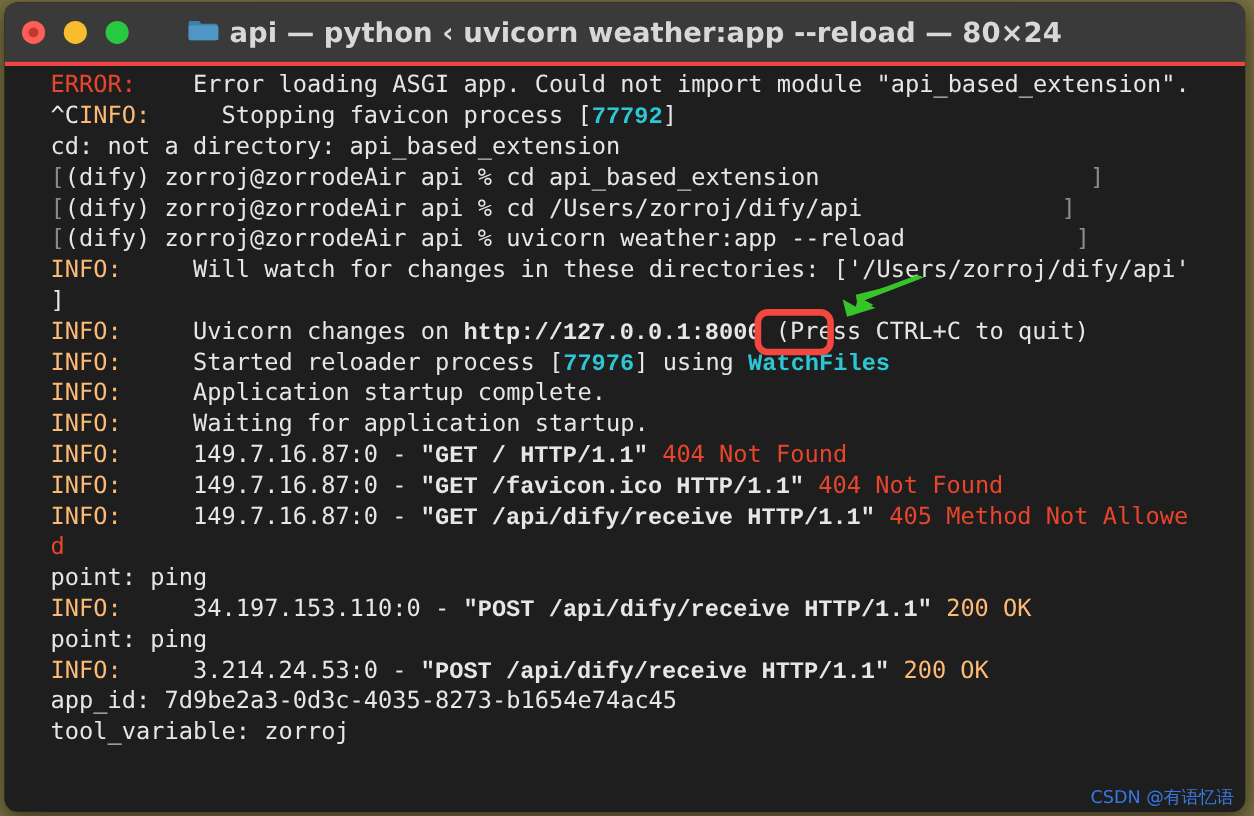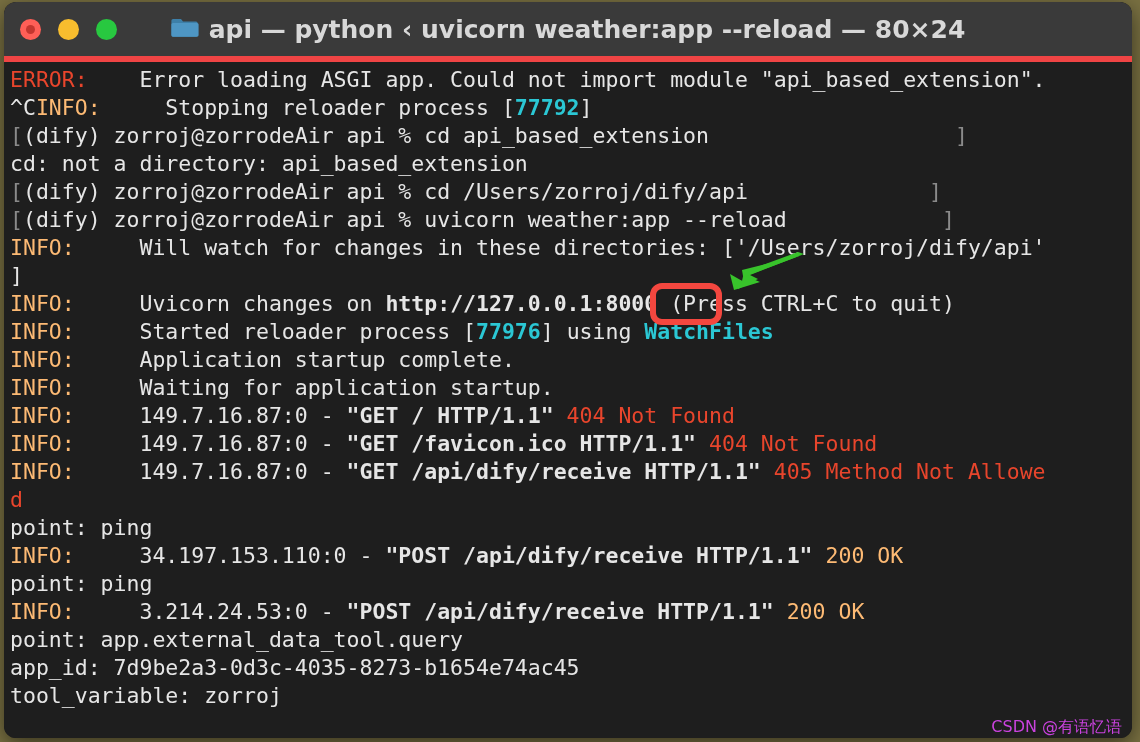--- a/index.html
+++ b/index.html
@@ -31,21 +31,21 @@
     border-radius: 12px;
     overflow: hidden;
     box-shadow: 0 6px 22px rgba(0,0,0,0.55);
     background: #1e1e1e;
   }
 
   .titlebar {
     position: relative;
     height: 54px;
     background: #3a3a3a;
-    border-bottom: 6px solid #ef4444;
+    border-bottom: 4px solid #ef4444;
     display: flex;
     align-items: center;
     border-top-left-radius: 12px;
     border-top-right-radius: 12px;
   }
   .lights {
     display: flex;
     gap: 17px;
     margin-left: 16px;
   }
@@ -86,36 +86,37 @@
     white-space: nowrap;
   }
 
   .term {
     position: relative;
     background: #1e1e1e;
     height: 682px;
     padding: 4px 0 0 6px;
     box-sizing: border-box;
     overflow: hidden;
+    margin-left: 36px;
   }
   .line {
     font-size: 21.5px;
     line-height: 28px;
     height: 28px;
     white-space: pre;
     color: #e6e6e6;
     letter-spacing: 0px;
   }
   .seg { white-space: pre; }
   .c-red    { color: #e8452c; }
   .c-green  { color: #fdba74; }
   .c-cyan   { color: #2bc7d4; }
   .c-white  { color: #e6e6e6; }
   .c-gray   { color: #8a8a8a; }
-  .b        { font-weight: bold; }
+  .b        { font-weight: bold; font-family: Liberation Mono, monospace; }
 
   
   .hl-box {
     position: absolute;
     left: 646px;
     top: 221px;
     width: 72px;
     height: 42px;
     border: 6px solid #f4473f;
     border-radius: 12px;
@@ -126,21 +127,21 @@
     position: absolute;
     left: 716px;
     top: 190px;
     pointer-events: none;
   }
 
   .watermark {
     position: absolute;
     right: 10px;
     bottom: 6px;
-    color: #d946ef;
+    color: #3b82f6;
     font-family: "DejaVu Sans", "Liberation Sans", sans-serif;
     font-size: 16px;
     opacity: 0.92;
     white-space: nowrap;
   }
 </style>
 </head>
 <body>
 
 <div class="desktop"></div>
@@ -160,40 +161,39 @@
           <path d="M2 8 h24 a1.6 1.6 0 0 1 1.6 1.6 v10.5 a1.6 1.6 0 0 1 -1.6 1.6 h-24 a1.6 1.6 0 0 1 -1.6 -1.6 v-10.5 a1.6 1.6 0 0 1 1.6 -1.6 z" fill="#4e96c4"></path>
         </svg>
       </span>
       <span class="title-text">api — python ‹ uvicorn weather:app --reload — 80×24</span>
     </div>
   </div>
 
   <div class="term" id="terminal-output">
 
     <div class="line"><span class="seg c-red">ERROR:</span><span class="seg c-white">    Error loading ASGI app. Could not import module "api_based_extension".</span></div>
-      <div class="line"><span class="seg c-white">^C</span><span class="seg c-green">INFO:</span><span class="seg c-white">     Stopping reloader process [</span><span class="seg c-cyan b">77792</span><span class="seg c-white">]</span></div>
+      <div class="line"><span class="seg c-white">^C</span><span class="seg c-green">INFO:</span><span class="seg c-white">     Stopping favicon process [</span><span class="seg c-cyan b">77792</span><span class="seg c-white">]</span></div>
+      <div class="line"><span class="seg c-white">cd: not a directory: api_based_extension</span></div>
       <div class="line"><span class="seg c-gray">[</span><span class="seg c-white">(dify) zorroj@zorrodeAir api % cd api_based_extension</span><span class="seg c-gray">                   ]</span></div>
-      <div class="line"><span class="seg c-white">cd: not a directory: api_based_extension</span></div>
       <div class="line"><span class="seg c-gray">[</span><span class="seg c-white">(dify) zorroj@zorrodeAir api % cd /Users/zorroj/dify/api</span><span class="seg c-gray">              ]</span></div>
       <div class="line"><span class="seg c-gray">[</span><span class="seg c-white">(dify) zorroj@zorrodeAir api % uvicorn weather:app --reload</span><span class="seg c-gray">            ]</span></div>
       <div class="line"><span class="seg c-green">INFO:</span><span class="seg c-white">     Will watch for changes in these directories: ['/Users/zorroj/dify/api'</span></div>
       <div class="line"><span class="seg c-white">]</span></div>
       <div class="line"><span class="seg c-green">INFO:</span><span class="seg c-white">     Uvicorn changes on </span><span class="seg c-white b">http://127.0.0.1:8000</span><span class="seg c-white"> (Press CTRL+C to quit)</span></div>
       <div class="line"><span class="seg c-green">INFO:</span><span class="seg c-white">     Started reloader process [</span><span class="seg c-cyan b">77976</span><span class="seg c-white">] using </span><span class="seg c-cyan b">WatchFiles</span></div>
       <div class="line"><span class="seg c-green">INFO:</span><span class="seg c-white">     Application startup complete.</span></div>
       <div class="line"><span class="seg c-green">INFO:</span><span class="seg c-white">     Waiting for application startup.</span></div>
       <div class="line"><span class="seg c-green">INFO:</span><span class="seg c-white">     149.7.16.87:0 - </span><span class="seg c-white b">"GET / HTTP/1.1"</span><span class="seg c-red"> 404 Not Found</span></div>
       <div class="line"><span class="seg c-green">INFO:</span><span class="seg c-white">     149.7.16.87:0 - </span><span class="seg c-white b">"GET /favicon.ico HTTP/1.1"</span><span class="seg c-red"> 404 Not Found</span></div>
       <div class="line"><span class="seg c-green">INFO:</span><span class="seg c-white">     149.7.16.87:0 - </span><span class="seg c-white b">"GET /api/dify/receive HTTP/1.1"</span><span class="seg c-red"> 405 Method Not Allowe</span></div>
       <div class="line"><span class="seg c-red">d</span></div>
       <div class="line"><span class="seg c-white">point: ping</span></div>
       <div class="line"><span class="seg c-green">INFO:</span><span class="seg c-white">     34.197.153.110:0 - </span><span class="seg c-white b">"POST /api/dify/receive HTTP/1.1"</span><span class="seg c-green"> 200 OK</span></div>
       <div class="line"><span class="seg c-white">point: ping</span></div>
       <div class="line"><span class="seg c-green">INFO:</span><span class="seg c-white">     3.214.24.53:0 - </span><span class="seg c-white b">"POST /api/dify/receive HTTP/1.1"</span><span class="seg c-green"> 200 OK</span></div>
-      <div class="line"><span class="seg c-white">point: app.external_data_tool.query</span></div>
       <div class="line"><span class="seg c-white">app_id: 7d9be2a3-0d3c-4035-8273-b1654e74ac45</span></div>
       <div class="line"><span class="seg c-white">tool_variable: zorroj</span></div>
       <div class="hl-box"></div>
 
     <span class="arrow">
       <svg width="86" height="46" viewBox="0 0 86 46" xmlns="http://www.w3.org/2000/svg">
         <polygon points="84,2 30,23 38,27 18,37 12,25 22,29 24,20 78,0" fill="#38c32b"></polygon>
         <path d="M82 3 L26 24 L40 30 L14 38 L10 22 L24 30 L22 18 Z" fill="#38c32b"></path>
       </svg>
     </span>

